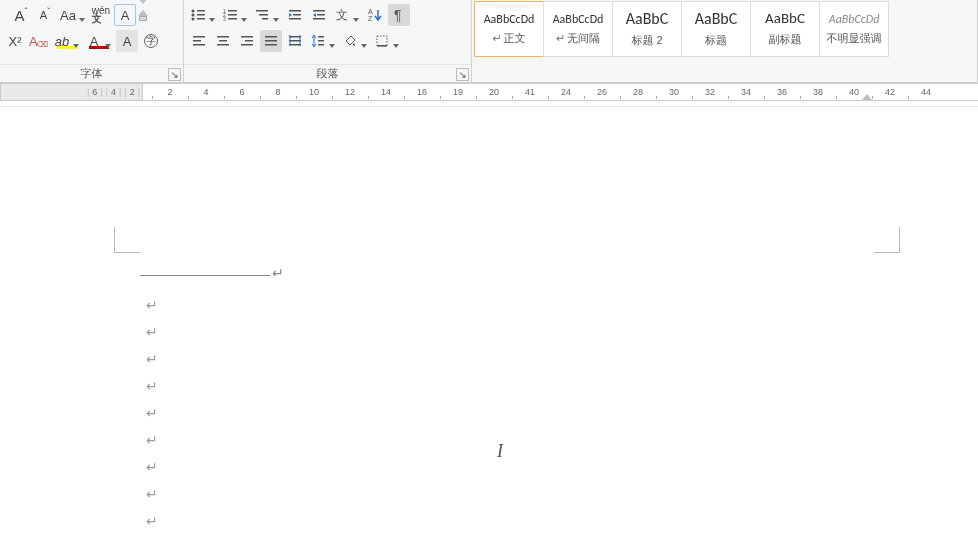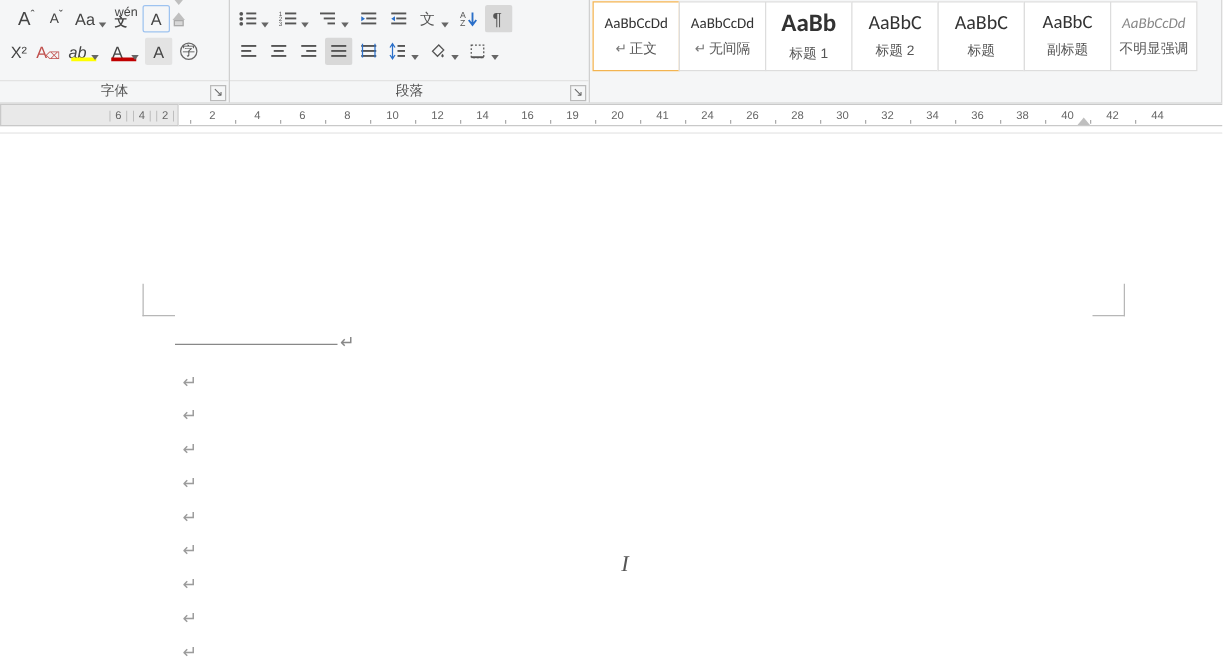--- a/index.html
+++ b/index.html
@@ -424,24 +424,20 @@
 
   <div class="group styles-group">
     <div class="styles-gallery" id="styles-gallery">
         <div class="style-item selected">
           <div class="style-preview" style="font-size: 12px; font-weight: 400;">AaBbCcDd</div>
           <div class="style-name"><span class="mark">↵</span>正文</div>
         </div>
         <div class="style-item">
           <div class="style-preview" style="font-size: 12px; font-weight: 400;">AaBbCcDd</div>
           <div class="style-name"><span class="mark">↵</span>无间隔</div>
-        </div>
-        <div class="style-item">
-          <div class="style-preview" style="font-size: 20px; font-weight: 700;">AaBb</div>
-          <div class="style-name">标题 1</div>
         </div>
         <div class="style-item">
           <div class="style-preview" style="font-size: 16px; font-weight: 400;">AaBbC</div>
           <div class="style-name">标题 2</div>
         </div>
         <div class="style-item">
           <div class="style-preview" style="font-size: 16px; font-weight: 400;">AaBbC</div>
           <div class="style-name">标题</div>
         </div>
         <div class="style-item">

